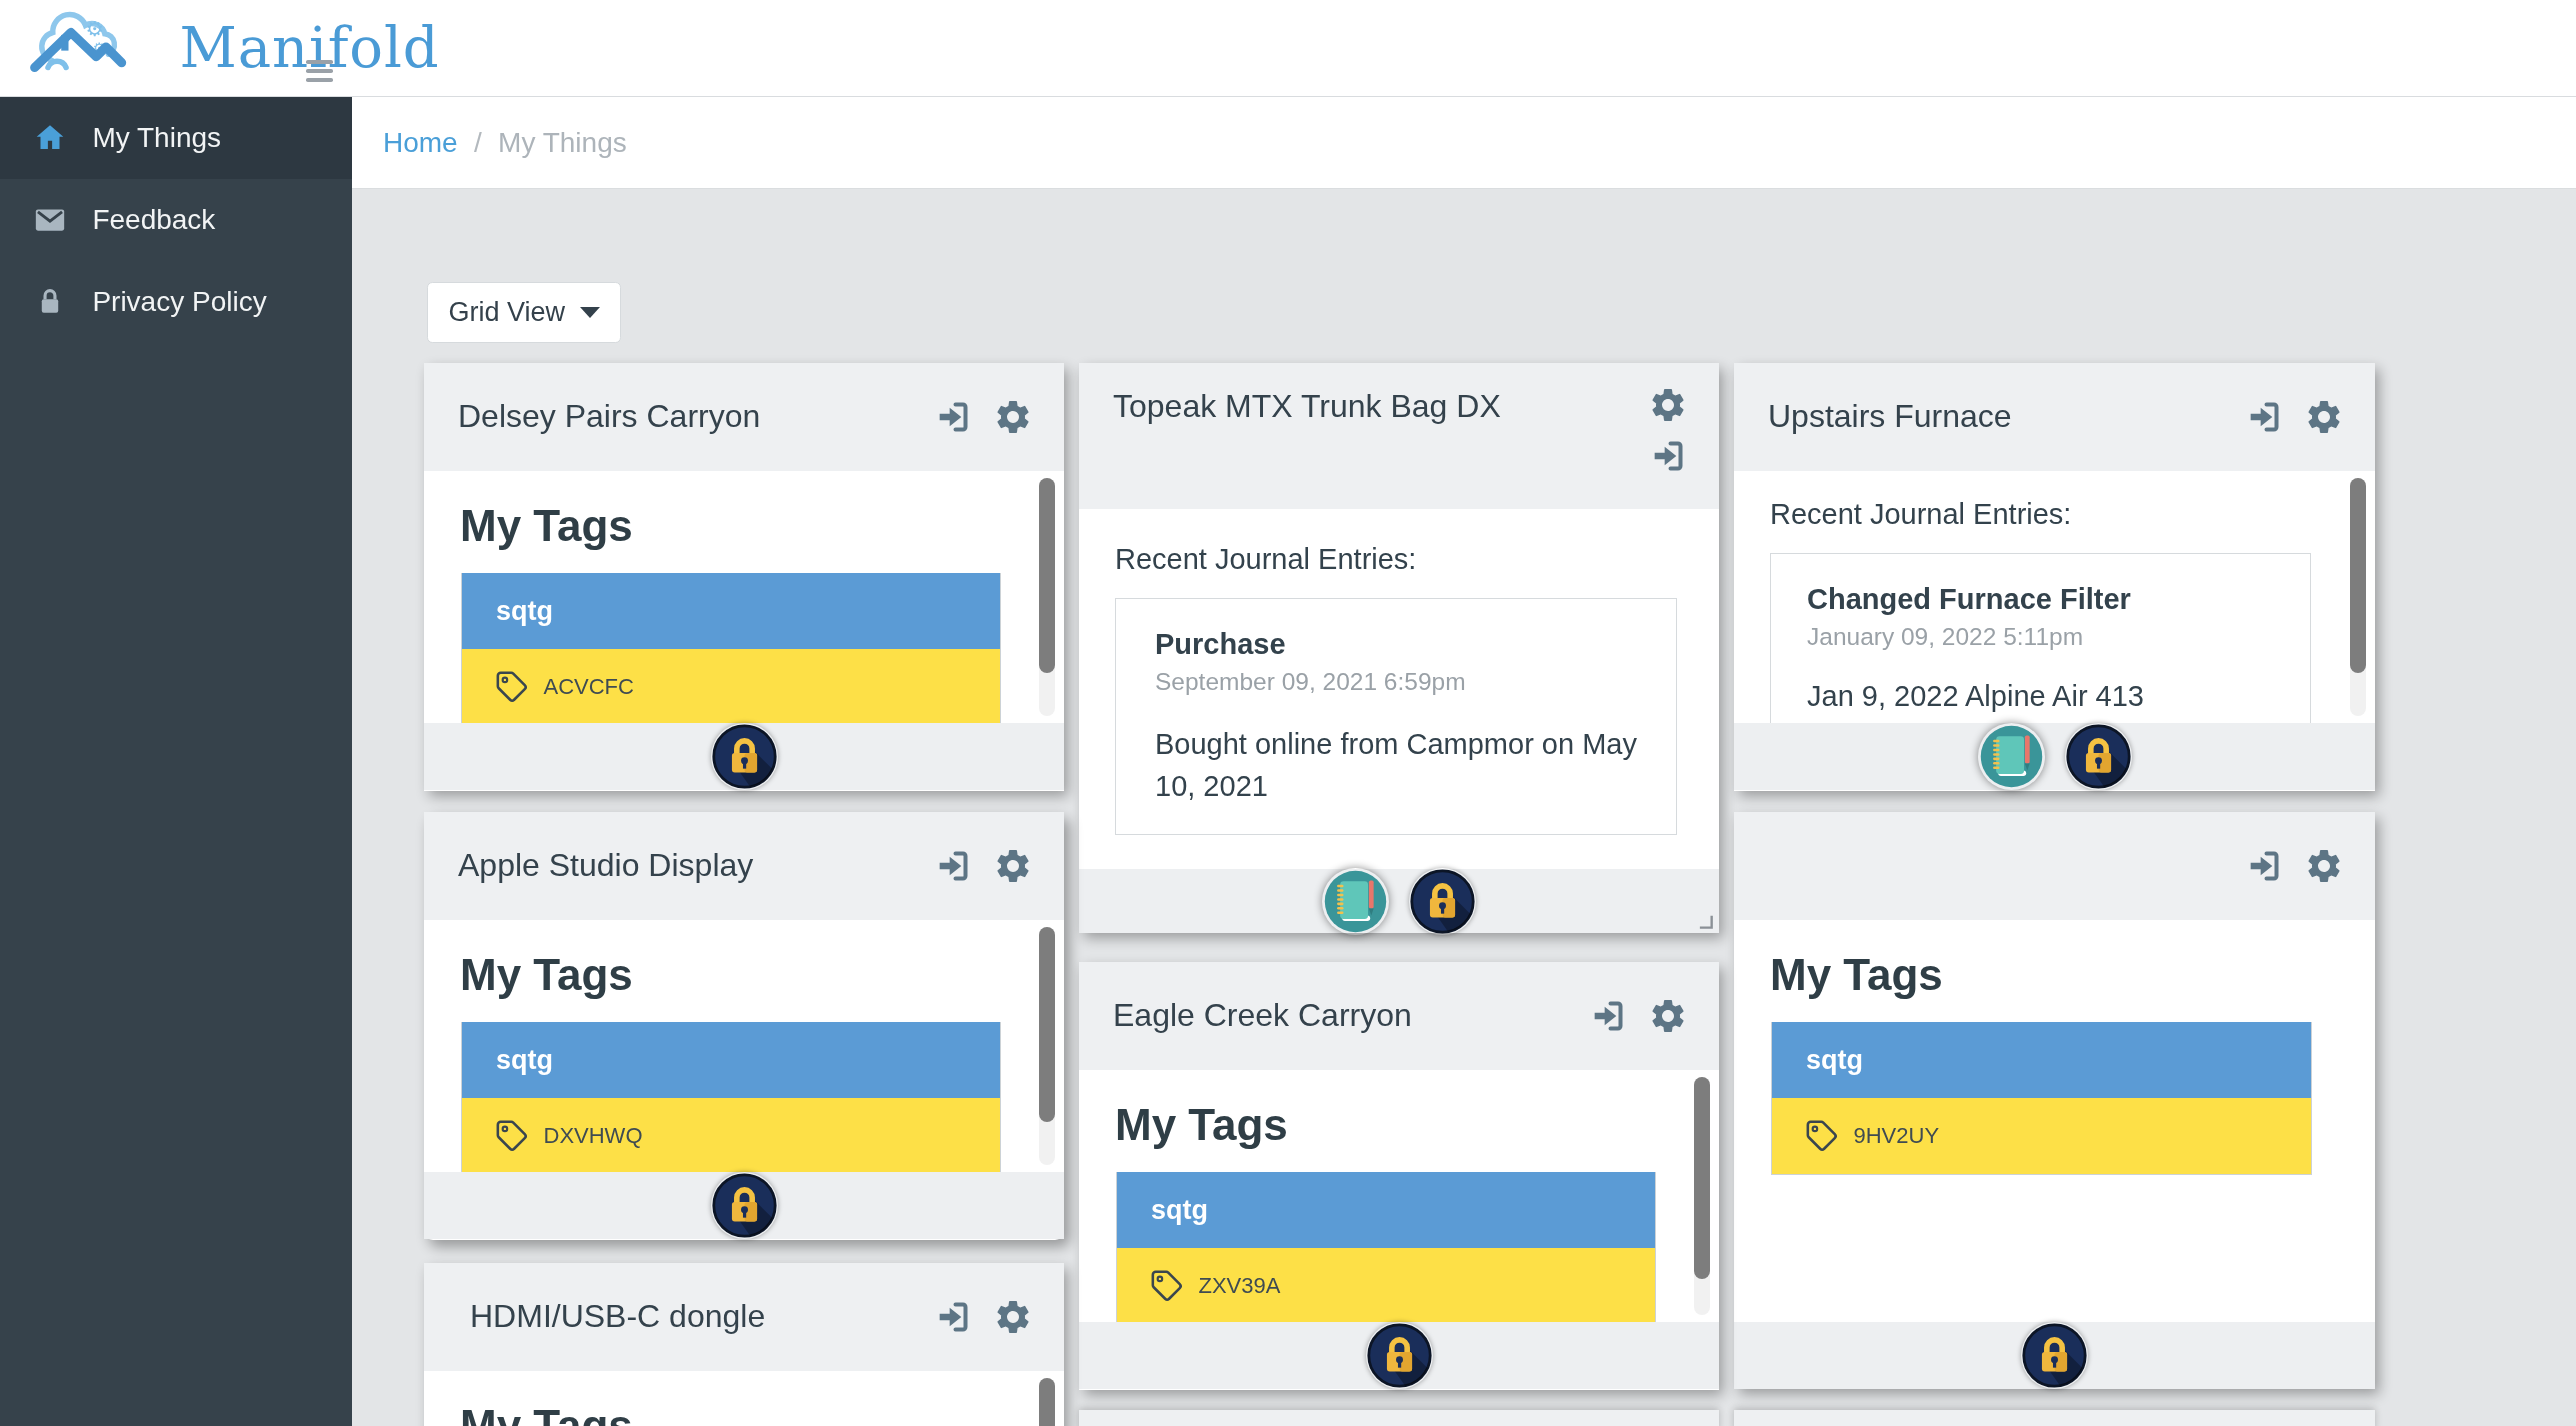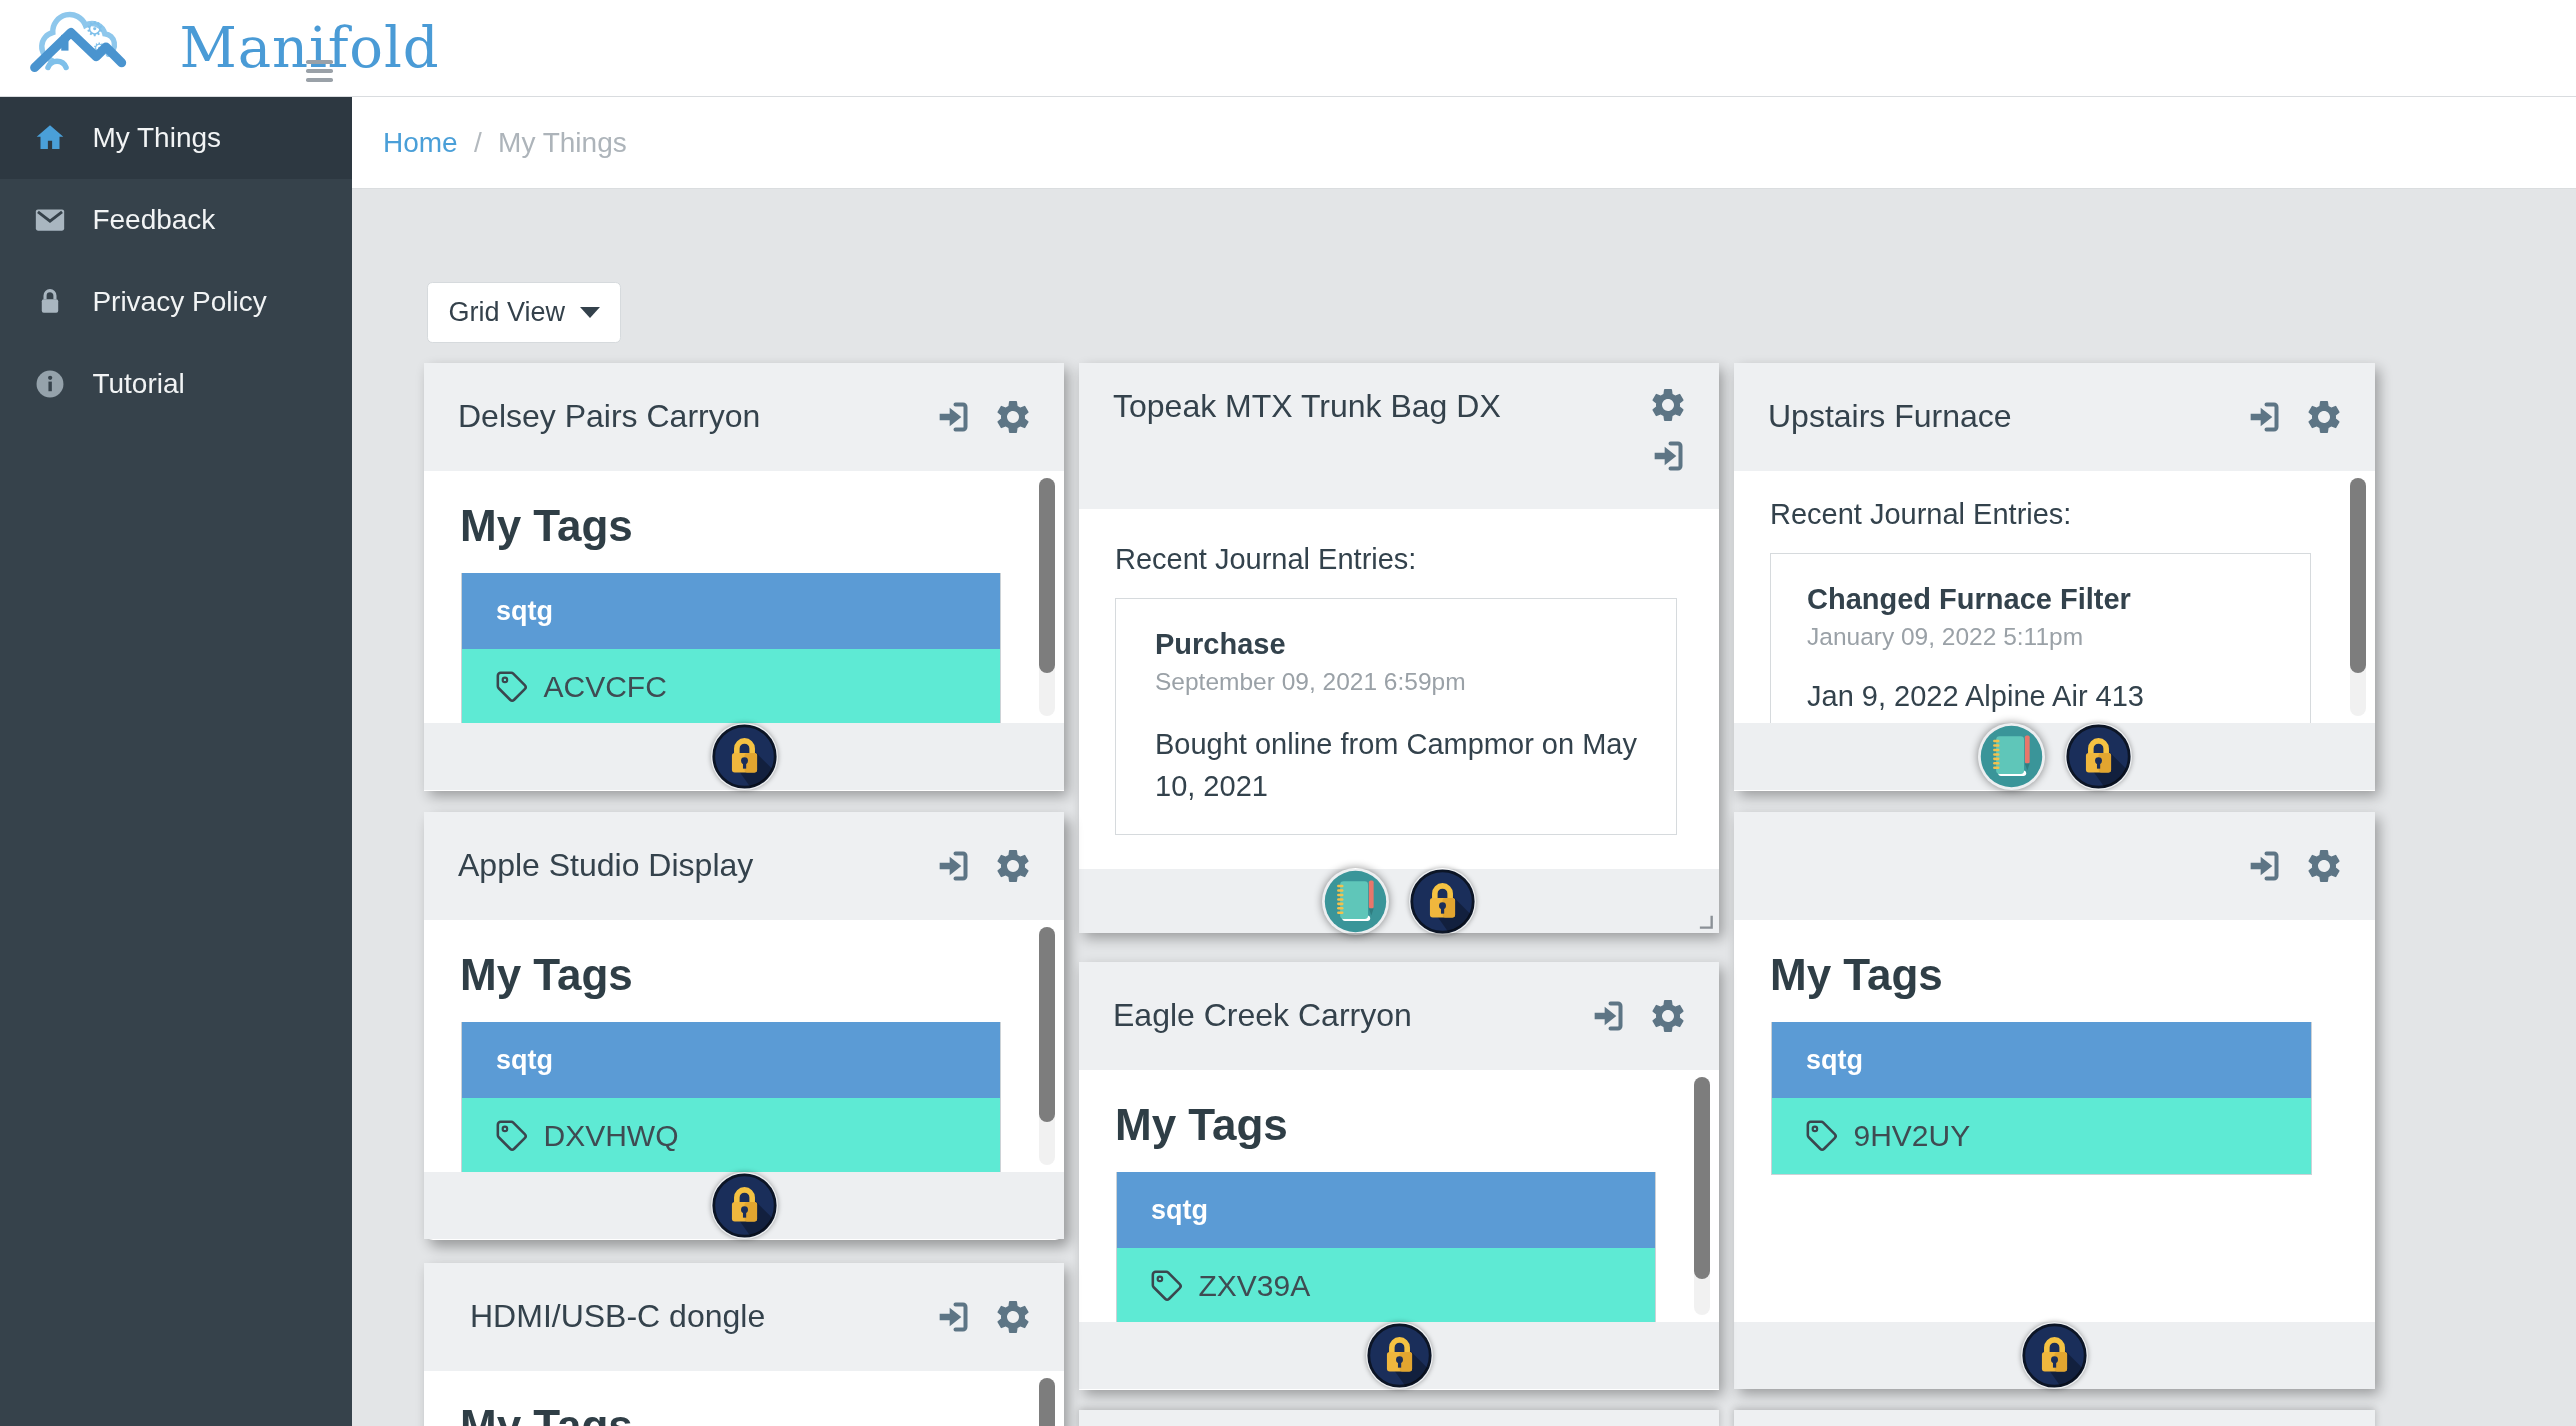--- a/index.html
+++ b/index.html
@@ -53,22 +53,22 @@
     gap:20px; position:relative; }
   .badge{ width:67px; height:67px; display:inline-flex; border-radius:50%; }
   .badge svg{ width:100%; height:100%; }
   .badge.journal{ box-shadow:0 0 9px rgba(0,0,0,.45); }
   .badge.lock{ box-shadow:0 0 5.4px rgba(0,0,0,.35); }
   
   .mytags-h{ font-size:44px; font-weight:600; color:#2f3e46; margin:33px 0 0 36px; line-height:1; }
   .tags-box{ margin:25.4px 63px 0 37px; border:1.8px solid #ccd2d6; border-top:none; }
   .tag-group{ height:76px; background:#5b9bd5; color:#fff; font-size:27px; font-weight:700;
     display:flex; align-items:center; padding-left:34px; cursor:pointer; }
-  .tag-row{ height:76px; background:#5eead4; display:flex; align-items:center; gap:14.5px;
-    padding-left:33px; font-size:30px; color:#3f4b52; cursor:pointer; }
+  .tag-row{ height:76px; background:#fde047; display:flex; align-items:center; gap:14.5px;
+    padding-left:33px; font-size:22px; color:#3f4b52; cursor:pointer; }
   .tag-glyph{ width:34px; height:34px; color:#3a464e; display:inline-flex; }
   .tag-glyph svg{ width:100%; height:100%; }
   
   .journal-h{ font-size:29px; color:#33424c; margin:34px 0 0 36px; }
   .journal-box{ margin:22px 42px 0 36px; border:1.8px solid #d6dadd; background:#fff; padding:29px 27px 27px 39px; }
   .entry-title{ font-size:29px; font-weight:600; color:#33424c; }
   .entry-date{ font-size:24.5px; color:#9aa1a7; margin-top:7.3px; }
   .entry-body{ font-size:29px; color:#33424c; margin-top:27px; line-height:1.45; }
   .journal-box.deep{ min-height:229px; }
   
@@ -124,30 +124,20 @@
       <span>Feedback</span>
     </div>
     <div class="side-item">
       <span class="side-icon">
         <svg viewBox="0 0 24 24">
             <path d="M8.5 10V7.5a3.5 3.5 0 0 1 7 0V10" fill="none" stroke="#a9b6c0" stroke-width="2.2"></path>
         <rect x="6.2" y="10" width="11.6" height="9.5" rx="1.4" fill="#a9b6c0"></rect>
           </svg>
       </span>
       <span>Privacy Policy</span>
-    </div>
-    <div class="side-item">
-      <span class="side-icon">
-        <svg viewBox="0 0 24 24">
-            <circle cx="12" cy="12" r="9.5" fill="#95a2ab"></circle>
-        <rect x="10.9" y="10.3" width="2.4" height="6.8" fill="#36424b"></rect>
-        <circle cx="12.1" cy="7.6" r="1.5" fill="#36424b"></circle>
-          </svg>
-      </span>
-      <span>Tutorial</span>
     </div>
   </nav>
 
   <div class="crumbbar">
     <a class="crumb-home">Home</a>
     <span class="crumb-sep">/</span>
     <span class="crumb-current">My Things</span>
   </div>
 
   <button class="view-btn">

